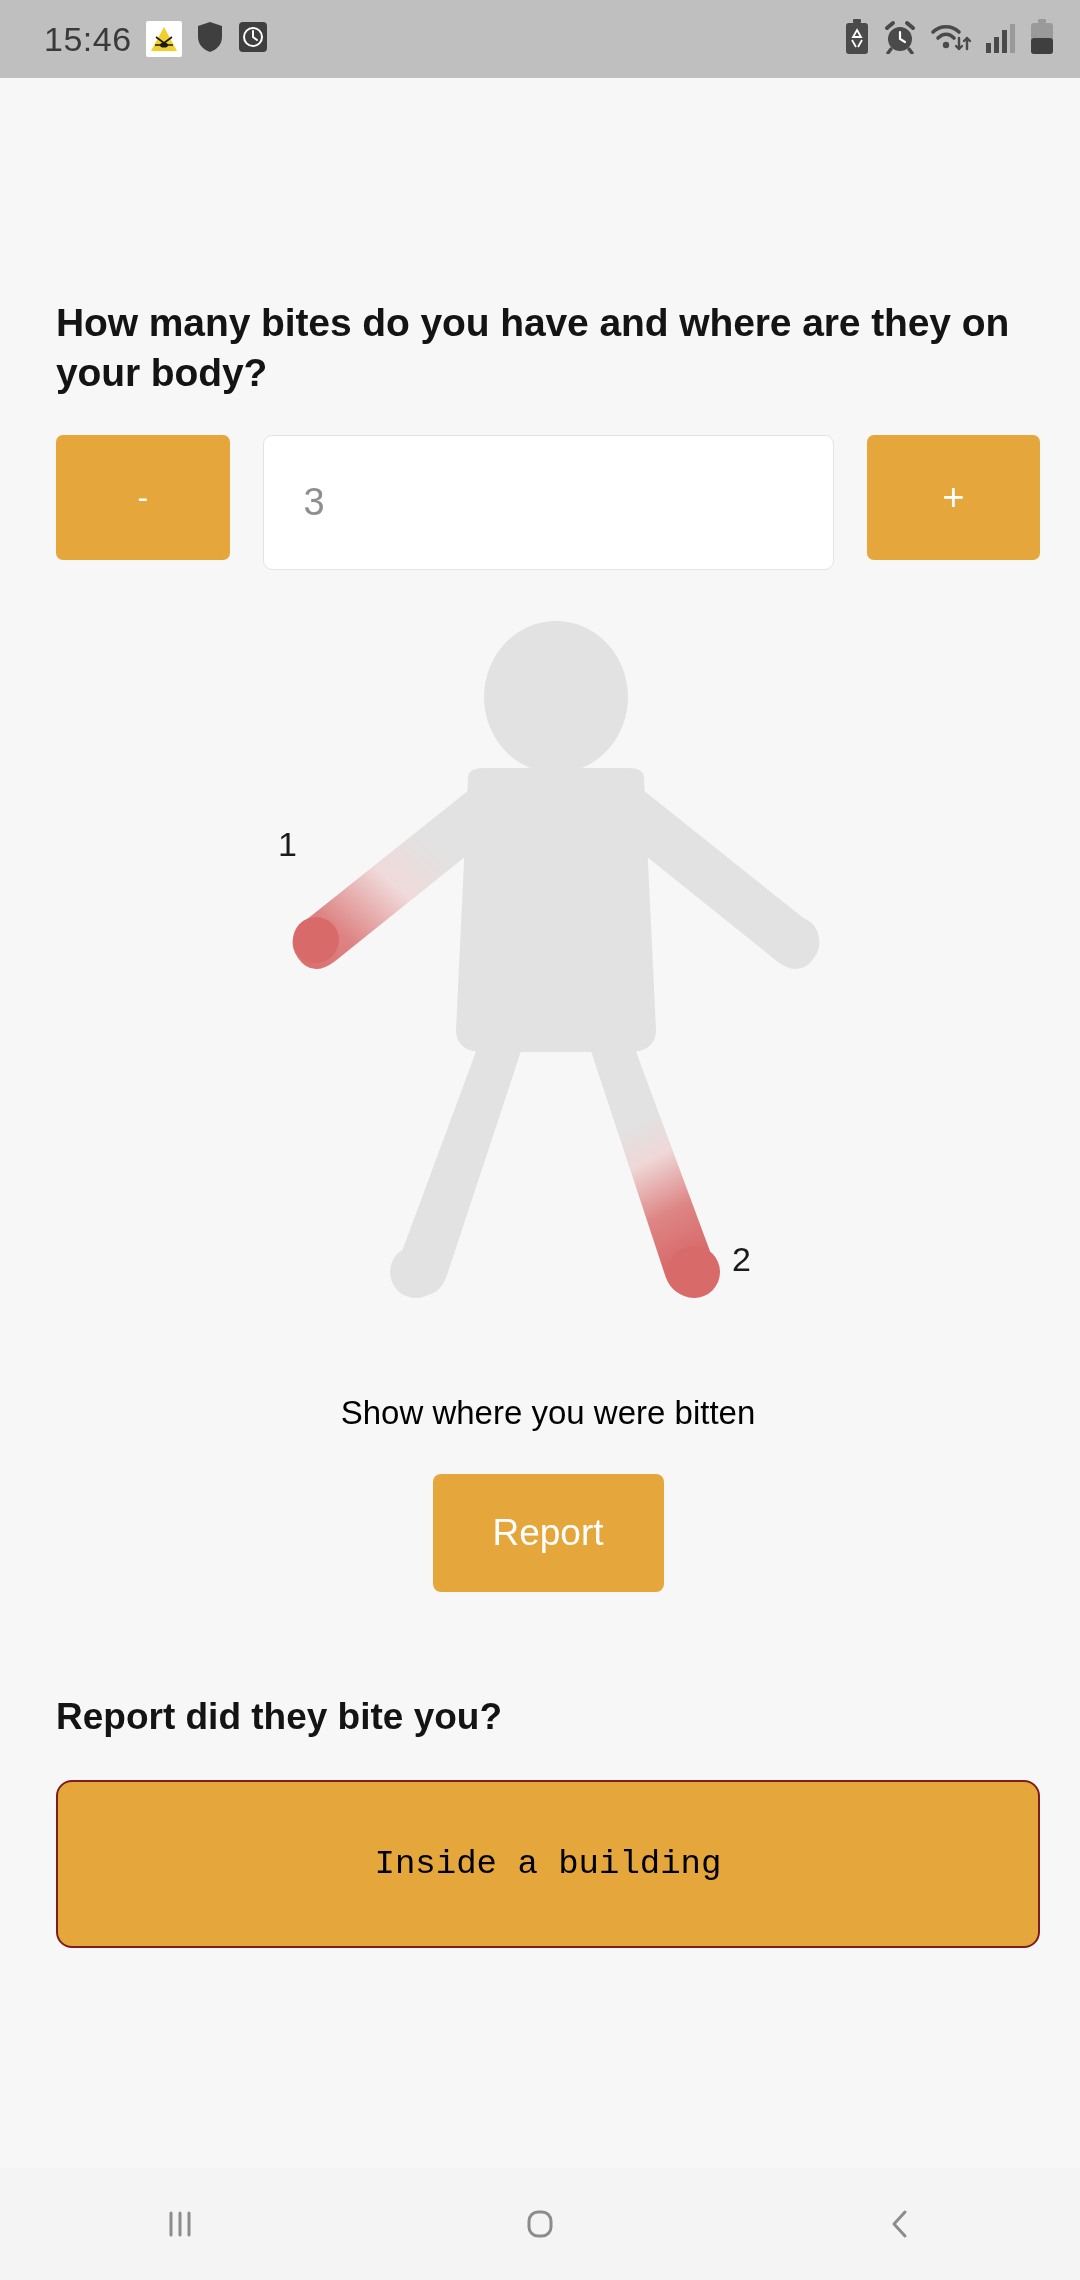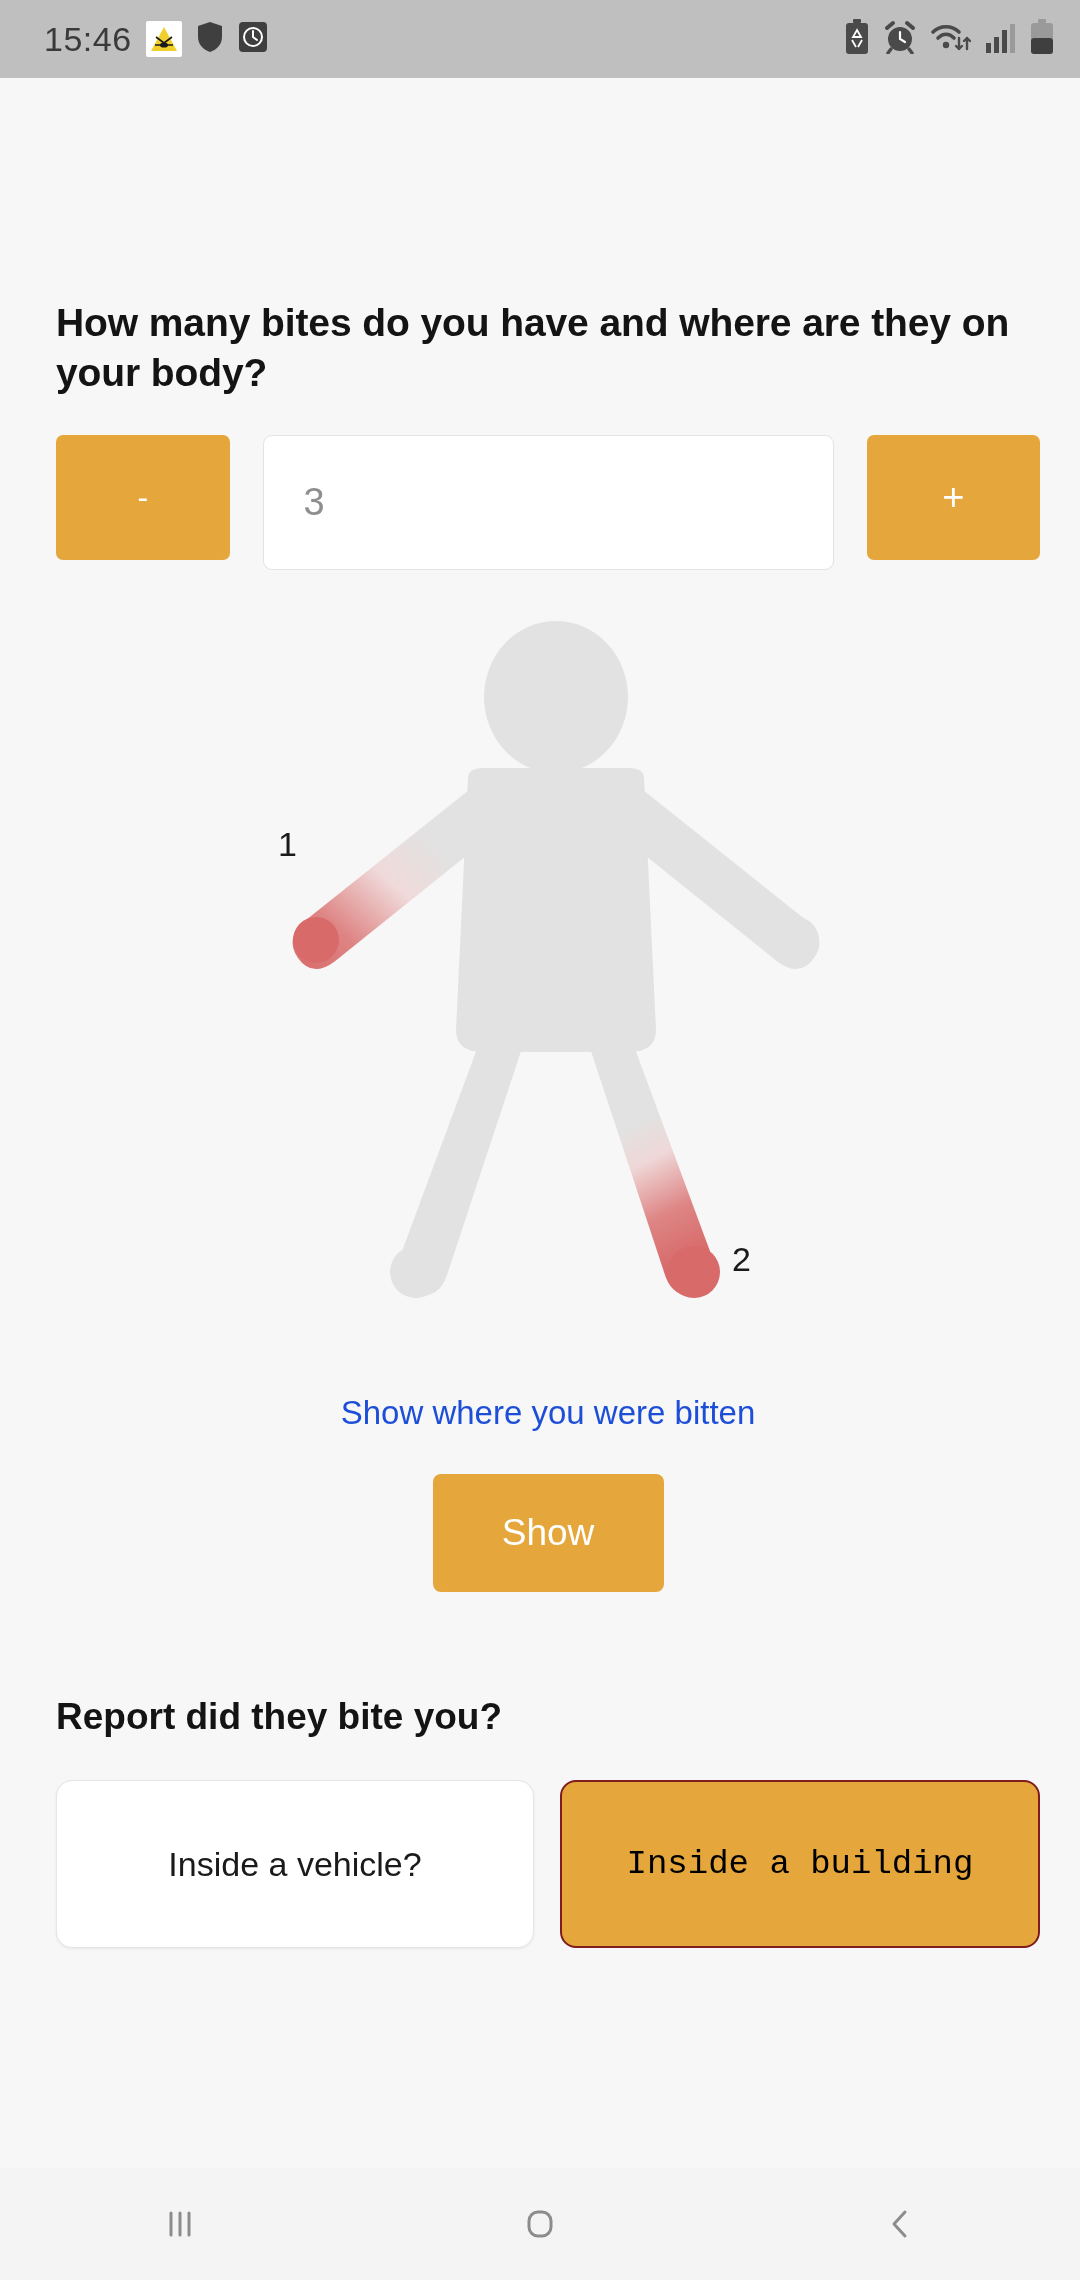--- a/index.html
+++ b/index.html
@@ -142,21 +142,21 @@
     font-size: 34px;
     color: #1A1A1A;
   }
   #bite-label-1 { left: 262px; top: 962px; }
   #bite-label-2 { left: 713px; top: 1378px; }
 
   .hint-text {
     width: 100%;
     text-align: center;
     font-size: 33px;
-    color: #1d4ed8;
+    color: #000000;
     margin-top: 4px;
   }
 
   .reset-wrap {
     display: flex;
     justify-content: center;
     margin-top: 42px;
   }
   .reset-btn {
     width: 231px;
@@ -349,27 +349,26 @@
         <circle cx="678" cy="672" r="26" fill="#D86A6A"></circle>
       </svg>
 
       <span class="bite-label" id="bite-label-1" style="left:262px; top:225px;">1</span>
       <span class="bite-label" id="bite-label-2" style="left:716px; top:640px;">2</span>
     </div>
 
     <div class="hint-text">Show where you were bitten</div>
 
     <div class="reset-wrap">
-      <button class="reset-btn">Show</button>
+      <button class="reset-btn">Report</button>
     </div>
 
     <div class="q-heading2">Report did they bite you?</div>
 
     <div class="choice-row">
-      <div class="choice-btn choice-off">Inside a vehicle?</div>
       <div class="choice-btn choice-on">Inside a building</div>
     </div>
 
   </div>
 
   <div class="navbar">
     <div class="nav-btn">
       <svg width="36" height="36" viewBox="0 0 36 36">
         <path d="M9 7 V29 M18 7 V29 M27 7 V29" stroke="#8C8C8C" stroke-width="3" stroke-linecap="round"></path>
       </svg>

